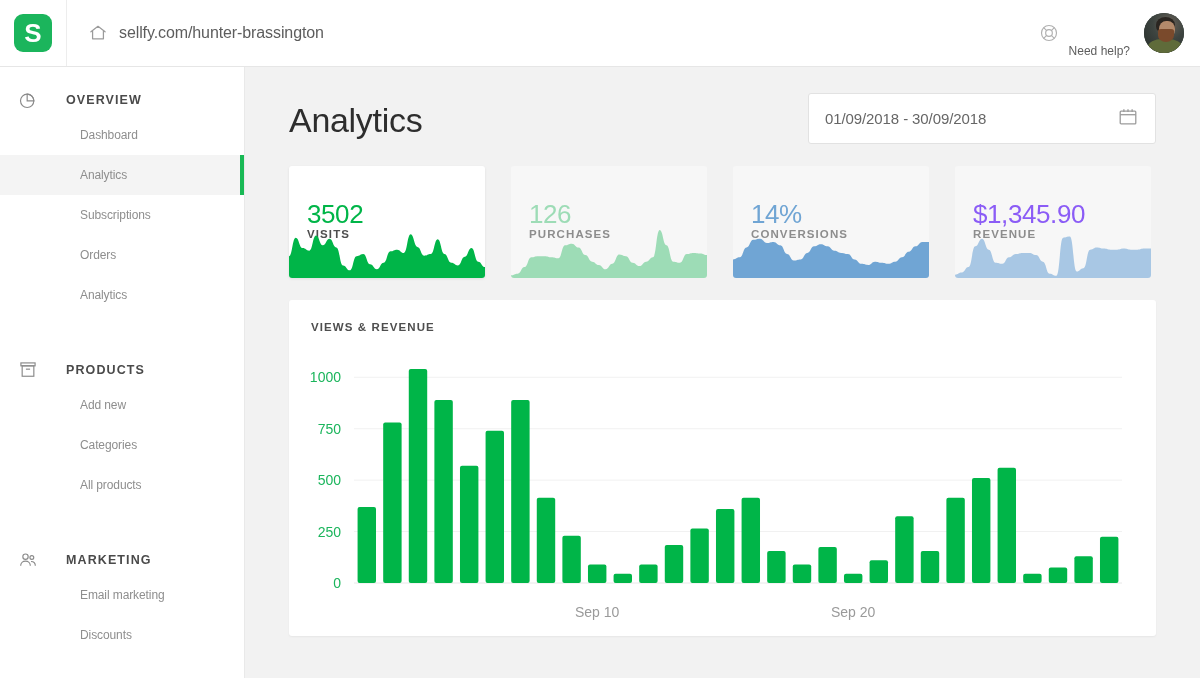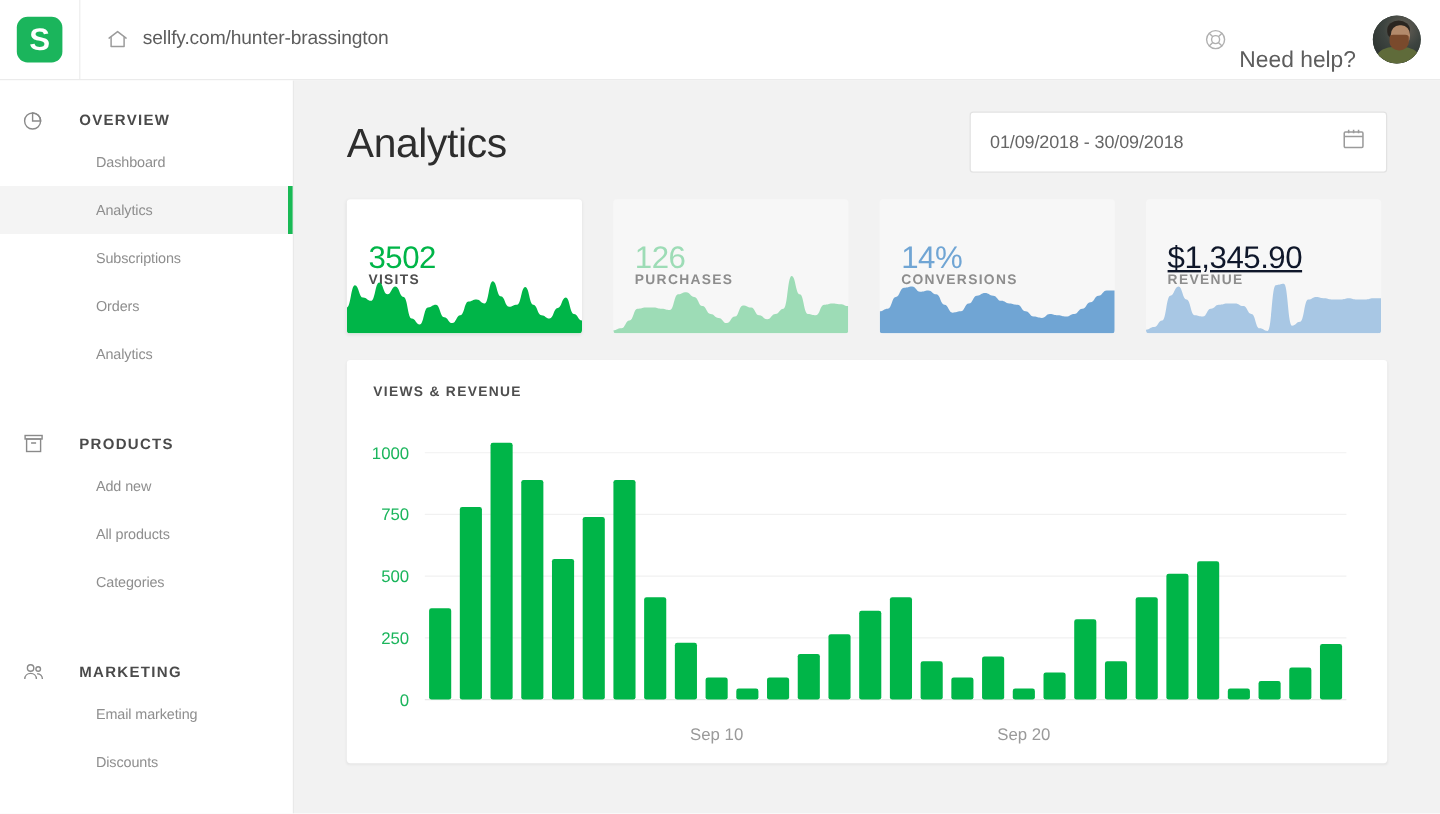--- a/index.html
+++ b/index.html
@@ -31,21 +31,21 @@
     display: flex; align-items: center; justify-content: center;
     line-height: 1;
   }
   .url-wrap { display: flex; align-items: center; gap: 11px; margin-left: 21px; }
   .url-text { font-size: 16px; color: #5d5d5d; letter-spacing: -0.1px; }
   .topbar-right {
     margin-left: auto; display: flex; align-items: center; gap: 14px;
     padding-right: 16px;
   }
   .help-wrap { display: flex; align-items: center; gap: 10px; }
-  .help-text { font-size: 19px; color: #5d5d5d; margin-top: 36px; }
+  .help-text { font-size: 12px; color: #5d5d5d; margin-top: 36px; }
   .avatar {
     width: 40px; height: 40px; border-radius: 50%;
     overflow: hidden; position: relative;
     background: #2f3a35;
   }
   .avatar .av-bg { position:absolute; inset:0;
     background: radial-gradient(circle at 62% 28%, #6a6258 0%, #3d4440 42%, #252b28 100%); }
   .avatar .av-hair { position:absolute; left:12px; top:4px; width:19px; height:16px;
     border-radius: 50% 50% 40% 40%; background:#2a2520; }
   .avatar .av-face { position:absolute; left:15px; top:8px; width:16px; height:18px;
@@ -197,22 +197,22 @@
         <span>
           <svg class="icon-sm" viewBox="0 0 24 24" fill="none" stroke="#8a8a8a" stroke-width="1.4">
             <rect x="3.5" y="3.5" width="17" height="3.5"></rect>
             <rect x="5" y="7" width="14" height="12.5"></rect>
             <path d="M9.5 11h5"></path>
           </svg>
         </span>
         <span class="sec-label">PRODUCTS</span>
       </div>
       <div class="nav-item">Add new</div>
+      <div class="nav-item">Categories</div>
       <div class="nav-item">All products</div>
-      <div class="nav-item">Categories</div>
       <div class="nav-gap"></div>
       <div class="nav-section-head">
         <span>
           <svg class="icon-sm" viewBox="0 0 24 24" fill="none" stroke="#8a8a8a" stroke-width="1.4">
             <circle cx="9" cy="8" r="3.2"></circle>
             <path d="M3.2 19c0-3.4 2.6-5.6 5.8-5.6s5.8 2.2 5.8 5.6"></path>
             <circle cx="16.6" cy="9" r="2.3"></circle>
             <path d="M15.6 13.8c3 .1 5.2 2.2 5.2 5.2"></path>
           </svg>
         </span>
@@ -255,21 +255,21 @@
         </div>
         <div class="card">
           <div class="c-label" style="color: rgb(141, 141, 141);">CONVERSIONS</div>
           <div class="c-value" style="color: rgb(112, 165, 212);">14%</div>
           <svg class="c-spark" width="196" height="62" viewBox="0 0 196 62" preserveAspectRatio="none">
             <path d="M 0 43.4496 C 3.3793103448275863 43.4496 3.3793103448275863 41.2672 6.758620689655173 41.2672 C 10.137931034482758 41.2672 10.137931034482758 31.446399999999993 13.517241379310345 31.446399999999993 C 16.89655172413793 31.446399999999993 16.89655172413793 23.808 20.275862068965516 23.808 C 23.655172413793103 23.808 23.655172413793103 22.7168 27.03448275862069 22.7168 C 30.413793103448278 22.7168 30.413793103448278 27.0816 33.793103448275865 27.0816 C 37.172413793103445 27.0816 37.172413793103445 25.9904 40.55172413793103 25.9904 C 43.93103448275862 25.9904 43.93103448275862 29.264000000000003 47.310344827586206 29.264000000000003 C 50.689655172413794 29.264000000000003 50.689655172413794 37.9936 54.06896551724138 37.9936 C 57.44827586206897 37.9936 57.44827586206897 44.540800000000004 60.827586206896555 44.540800000000004 C 64.20689655172414 44.540800000000004 64.20689655172414 43.4496 67.58620689655173 43.4496 C 70.9655172413793 43.4496 70.9655172413793 36.9024 74.34482758620689 36.9024 C 77.72413793103448 36.9024 77.72413793103448 30.3552 81.10344827586206 30.3552 C 84.48275862068965 30.3552 84.48275862068965 28.172800000000002 87.86206896551724 28.172800000000002 C 91.24137931034483 28.172800000000002 91.24137931034483 30.3552 94.62068965517241 30.3552 C 98 30.3552 98 34.72 101.37931034482759 34.72 C 104.75862068965517 34.72 104.75862068965517 36.9024 108.13793103448276 36.9024 C 111.51724137931035 36.9024 111.51724137931035 37.9936 114.89655172413792 37.9936 C 118.27586206896552 37.9936 118.27586206896552 43.4496 121.65517241379311 43.4496 C 125.0344827586207 43.4496 125.0344827586207 47.8144 128.41379310344828 47.8144 C 131.79310344827587 47.8144 131.79310344827587 48.9056 135.17241379310346 48.9056 C 138.55172413793105 48.9056 138.55172413793105 45.632000000000005 141.93103448275863 45.632000000000005 C 145.31034482758622 45.632000000000005 145.31034482758622 46.7232 148.68965517241378 46.7232 C 152.0689655172414 46.7232 152.0689655172414 47.8144 155.44827586206898 47.8144 C 158.82758620689657 47.8144 158.82758620689657 45.632000000000005 162.20689655172413 45.632000000000005 C 165.58620689655172 45.632000000000005 165.58620689655172 41.2672 168.9655172413793 41.2672 C 172.3448275862069 41.2672 172.3448275862069 35.8112 175.72413793103448 35.8112 C 179.10344827586206 35.8112 179.10344827586206 30.3552 182.48275862068965 30.3552 C 185.86206896551724 30.3552 185.86206896551724 25.9904 189.24137931034483 25.9904 C 192.6206896551724 25.9904 192.6206896551724 25.9904 196 25.9904 L 196 62 L 0 62 Z" fill="#70a5d4"></path>
           </svg>
         </div>
         <div class="card">
           <div class="c-label" style="color: rgb(141, 141, 141);">REVENUE</div>
-          <div class="c-value" style="color: #0f172a; text-decoration: underline;">$1,345.90</div>
+          <div class="c-value" style="color: #8b5cf6;">$1,345.90</div>
           <svg class="c-spark" width="196" height="62" viewBox="0 0 196 62" preserveAspectRatio="none">
             <path d="M 0 58.7264 C 3.3793103448275863 58.7264 3.3793103448275863 56.544 6.758620689655173 56.544 C 10.137931034482758 56.544 10.137931034482758 51.088 13.517241379310345 51.088 C 16.89655172413793 51.088 16.89655172413793 30.3552 20.275862068965516 30.3552 C 23.655172413793103 30.3552 23.655172413793103 22.7168 27.03448275862069 22.7168 C 30.413793103448278 22.7168 30.413793103448278 33.6288 33.793103448275865 33.6288 C 37.172413793103445 33.6288 37.172413793103445 46.7232 40.55172413793103 46.7232 C 43.93103448275862 46.7232 43.93103448275862 47.8144 47.310344827586206 47.8144 C 50.689655172413794 47.8144 50.689655172413794 41.2672 54.06896551724138 41.2672 C 57.44827586206897 41.2672 57.44827586206897 37.9936 60.827586206896555 37.9936 C 64.20689655172414 37.9936 64.20689655172414 36.9024 67.58620689655173 36.9024 C 70.9655172413793 36.9024 70.9655172413793 36.9024 74.34482758620689 36.9024 C 77.72413793103448 36.9024 77.72413793103448 39.0848 81.10344827586206 39.0848 C 84.48275862068965 39.0848 84.48275862068965 45.632000000000005 87.86206896551724 45.632000000000005 C 91.24137931034483 45.632000000000005 91.24137931034483 57.6352 94.62068965517241 57.6352 C 98 57.6352 98 59.8176 101.37931034482759 59.8176 C 104.75862068965517 59.8176 104.75862068965517 21.6256 108.13793103448276 21.6256 C 111.51724137931035 21.6256 111.51724137931035 20.534400000000005 114.89655172413792 20.534400000000005 C 118.27586206896552 20.534400000000005 118.27586206896552 55.4528 121.65517241379311 55.4528 C 125.0344827586207 55.4528 125.0344827586207 52.1792 128.41379310344828 52.1792 C 131.79310344827587 52.1792 131.79310344827587 33.6288 135.17241379310346 33.6288 C 138.55172413793105 33.6288 138.55172413793105 31.446399999999993 141.93103448275863 31.446399999999993 C 145.31034482758622 31.446399999999993 145.31034482758622 32.5376 148.68965517241378 32.5376 C 152.0689655172414 32.5376 152.0689655172414 33.6288 155.44827586206898 33.6288 C 158.82758620689657 33.6288 158.82758620689657 33.6288 162.20689655172413 33.6288 C 165.58620689655172 33.6288 165.58620689655172 32.5376 168.9655172413793 32.5376 C 172.3448275862069 32.5376 172.3448275862069 33.6288 175.72413793103448 33.6288 C 179.10344827586206 33.6288 179.10344827586206 33.6288 182.48275862068965 33.6288 C 185.86206896551724 33.6288 185.86206896551724 32.5376 189.24137931034483 32.5376 C 192.6206896551724 32.5376 192.6206896551724 32.5376 196 32.5376 L 196 62 L 0 62 Z" fill="#a8c7e4"></path>
           </svg>
         </div>
       </div>
 
     <div class="panel">
       <div class="panel-title">VIEWS &amp; REVENUE</div>
       <svg class="chart-svg" id="chart" width="867" height="336">
           <line x1="65" y1="283" x2="833" y2="283" stroke="#e8e8e8" stroke-width="1"></line>

